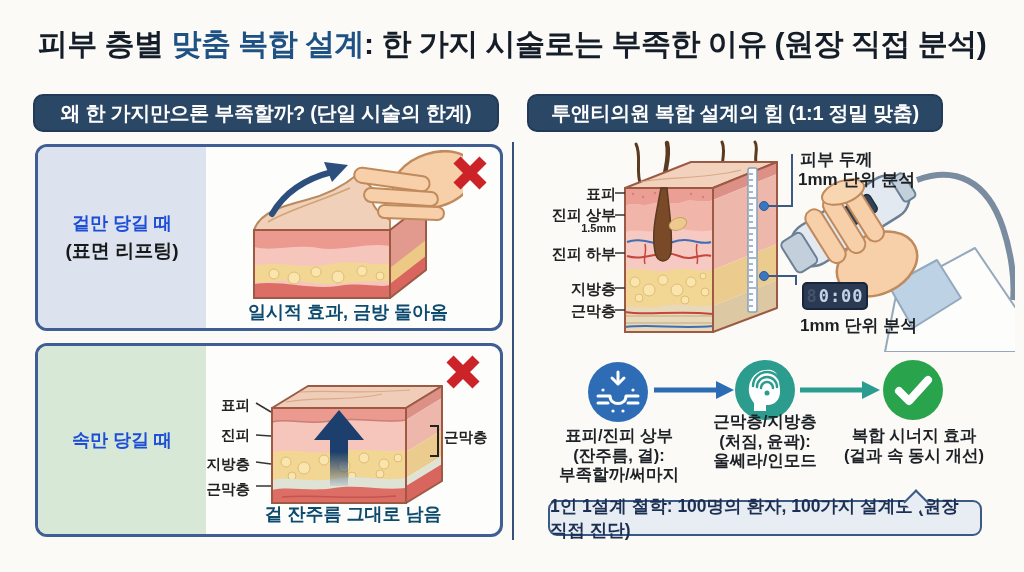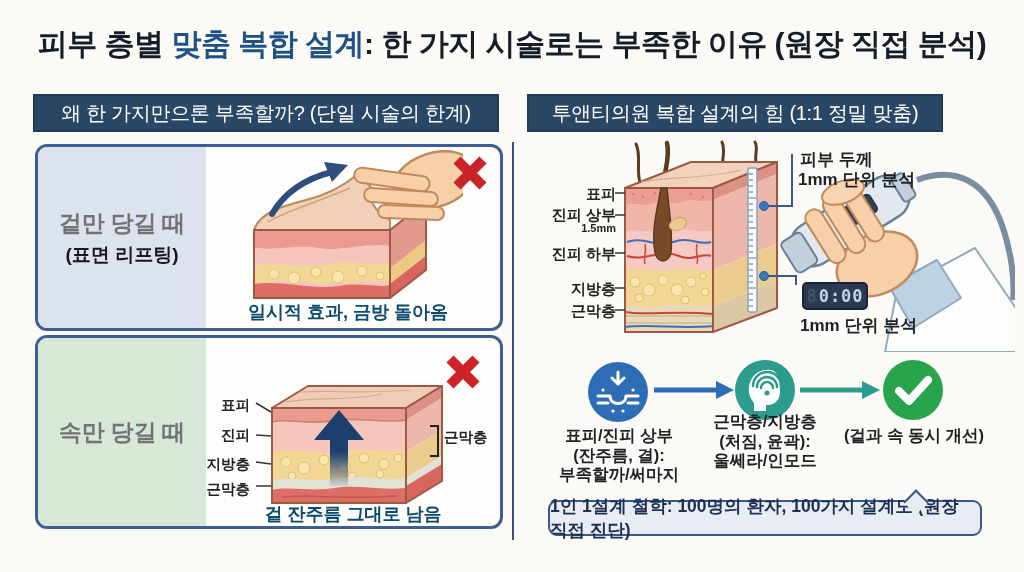--- a/index.html
+++ b/index.html
@@ -6,29 +6,29 @@
   #canvas{position:relative;width:1024px;height:572px;background:#fbfaf6;overflow:hidden;
           font-family:"Liberation Sans",sans-serif;color:#1a1d21;}
   .abs{position:absolute;}
 
   
   .title{left:0;top:24px;width:1024px;text-align:center;font-size:30px;font-weight:800;
          letter-spacing:-0.5px;color:#151d28;}
   .title .hl{color:#1e5184;}
 
   
-  .panel-header{height:38px;background:#2b4766;border:2px solid #203a58;border-radius:0;
-                color:#ffffff;font-size:20px;font-weight:400;display:flex;align-items:center;
+  .panel-header{height:38px;background:#2b4766;border:2px solid #203a58;border-radius:10px;
+                color:#ffffff;font-size:20px;font-weight:700;display:flex;align-items:center;
                 justify-content:center;letter-spacing:-0.3px;box-sizing:border-box;}
 
   
   .case-box{border:3px solid #3f5e93;border-radius:12px;background:#fdfdfb;box-sizing:border-box;}
   .case-left{position:absolute;left:0;top:0;bottom:0;width:168px;border-radius:9px 0 0 9px;
              display:flex;flex-direction:column;align-items:center;justify-content:center;}
-  .case-left .t1{font-size:23px;font-weight:800;color:#737373;font-family:Liberation Serif, serif;}
+  .case-left .t1{font-size:18px;font-weight:800;color:#1d4ed8;}
   .case-left .t2{font-size:19px;font-weight:800;color:#17181a;margin-top:3px;}
   .caption{font-size:18px;font-weight:800;color:#0c4a6e;text-align:center;}
 
   .layer-label{font-size:14.5px;font-weight:800;color:#222;text-align:right;}
   .r-layer-label{font-size:15px;font-weight:800;color:#222;text-align:right;width:86px;}
   .r-layer-label.big{font-size:11px;}
 
   .note{font-size:17px;font-weight:800;color:#1d2126;}
 
   
@@ -108,21 +108,21 @@
       </g>
     </g>
   </svg>
 
   <svg class="abs" style="left:450px;top:153px;" width="40" height="40" viewBox="0 0 40 40">
     <path d="M7,7 L33,33 M33,7 L7,33" stroke="#cc2328" stroke-width="10"></path>
   </svg>
 
   <div class="abs caption" style="left:203px;top:300px;width:290px;">일시적 효과, 금방 돌아옴</div>
 
-  <div class="abs case-box" style="left:35px;top:335px;width:468px;height:194px;">
+  <div class="abs case-box" style="left:35px;top:343px;width:468px;height:194px;">
     <div class="case-left" style="background:#d7e8d6;">
       <div class="t1">속만 당길 때</div>
     </div>
   </div>
 
   <svg class="abs" style="left:252px;top:378px;" width="205" height="140" viewBox="0 0 205 140">
     <defs>
       <linearGradient id="arrGrad" x1="0" y1="1" x2="0" y2="0">
         <stop offset="0" stop-color="#1d3f6d" stop-opacity="0.1"></stop>
         <stop offset="0.45" stop-color="#1d3f6d"></stop>
@@ -349,20 +349,21 @@
     <div>표피/진피 상부</div>
     <div>(잔주름, 결):</div>
     <div>부족할까/써마지</div>
   </div>
   <div class="abs step-text" style="left:694px;top:412px;width:142px;">
     <div>근막층/지방층</div>
     <div>(처짐, 윤곽):</div>
     <div>울쎄라/인모드</div>
   </div>
   <div class="abs step-text" style="left:838px;top:426px;width:152px;">
+    <div>복합 시너지 효과</div>
     <div>(겉과 속 동시 개선)</div>
     <div></div>
   </div>
 
   <div class="abs banner-tail"></div>
   <div class="abs banner">1인 1설계 철학: 100명의 환자, 100가지 설계도 (원장 직접 진단)</div>
 
 </div>
 
 </body></html>

